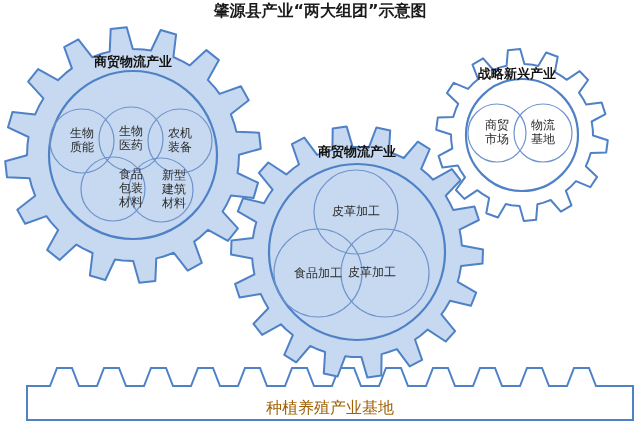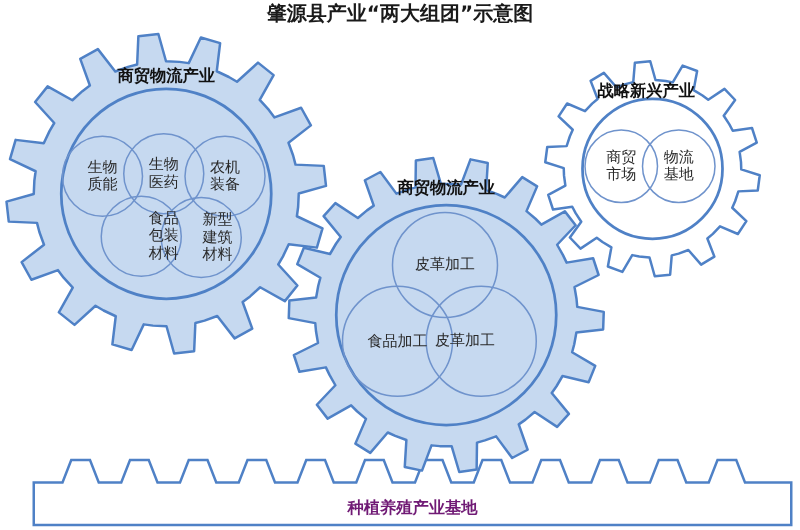--- a/index.html
+++ b/index.html
@@ -2,21 +2,21 @@
 <html><head>
 <meta charset="utf-8">
 <style>
   html,body{margin:0;padding:0;background:#ffffff;}
   #canvas{position:relative;width:640px;height:424px;overflow:hidden;background:#fff;font-family:"DejaVu Sans","Liberation Sans",sans-serif;}
   svg{position:absolute;left:0;top:0;}
   .lbl{position:absolute;color:#222;text-align:center;white-space:nowrap;transform:translate(-50%,-50%);line-height:1.15;}
   .title{font-size:16px;font-weight:bold;color:#1a1a1a;}
   .gear-title{font-size:13px;font-weight:bold;color:#111;}
   .sub{font-size:12px;color:#2a2a2a;}
-  .base{font-size:13px;font-weight:bold;color:#701a75;}
+  .base{font-size:16px;font-weight:normal;color:#a16207;}
 </style>
 </head>
 <body>
 
 <div id="canvas">
   <svg id="gears-svg" width="640" height="424">
       <path d="M27,420 L27,386 L50,386 L57,368 L72,368 L79,386 L97,386 L104,368 L119,368 L126,386 L144,386 L151,368 L166,368 L173,386 L191,386 L198,368 L213,368 L220,386 L238,386 L245,368 L260,368 L267,386 L285,386 L292,368 L307,368 L314,386 L332,386 L339,368 L354,368 L361,386 L379,386 L386,368 L401,368 L408,386 L426,386 L433,368 L448,368 L455,386 L473,386 L480,368 L495,368 L502,386 L520,386 L527,368 L542,368 L549,386 L567,386 L574,368 L589,368 L596,386 L633,386 L633,420 Z" fill="#ffffff" stroke="#4f81c6" stroke-width="2"></path>
       <path d="M532.6,64.8 L538.2,65.9 L546.1,52.5 L557.7,56.8 L554.9,72.1 L562.0,76.4 L566.6,79.8 L579.6,71.1 L588.1,80.0 L579.0,92.6 L583.5,99.5 L586.2,104.6 L601.6,102.4 L605.4,114.1 L591.7,121.5 L592.8,129.7 L593.0,135.5 L607.8,140.2 L606.2,152.4 L590.7,153.1 L588.1,161.0 L585.8,166.2 L597.1,176.9 L590.3,187.2 L576.0,181.1 L570.3,187.1 L565.9,190.8 L571.5,205.3 L560.9,211.7 L550.7,200.0 L542.9,202.9 L537.4,204.3 L536.1,219.8 L523.8,221.0 L519.6,206.0 L511.4,205.2 L505.8,204.1 L497.9,217.5 L486.3,213.2 L489.1,197.9 L482.0,193.6 L477.4,190.2 L464.4,198.9 L455.9,190.0 L465.0,177.4 L460.5,170.5 L457.8,165.4 L442.4,167.6 L438.6,155.9 L452.3,148.5 L451.2,140.3 L451.0,134.5 L436.2,129.8 L437.8,117.6 L453.3,116.9 L455.9,109.0 L458.2,103.8 L446.9,93.1 L453.7,82.8 L468.0,88.9 L473.7,82.9 L478.1,79.2 L472.5,64.7 L483.1,58.3 L493.3,70.0 L501.1,67.1 L506.6,65.7 L507.9,50.2 L520.2,49.0 L524.4,64.0 Z" fill="#ffffff" stroke="#4f81c6" stroke-width="2" stroke-linejoin="round"></path>
       <circle cx="522" cy="135" r="56" fill="none" stroke="#4f81c6" stroke-width="2.2"></circle>
       <circle cx="497" cy="133" r="29" fill="none" stroke="#6f93cc" stroke-width="1.2"></circle>

